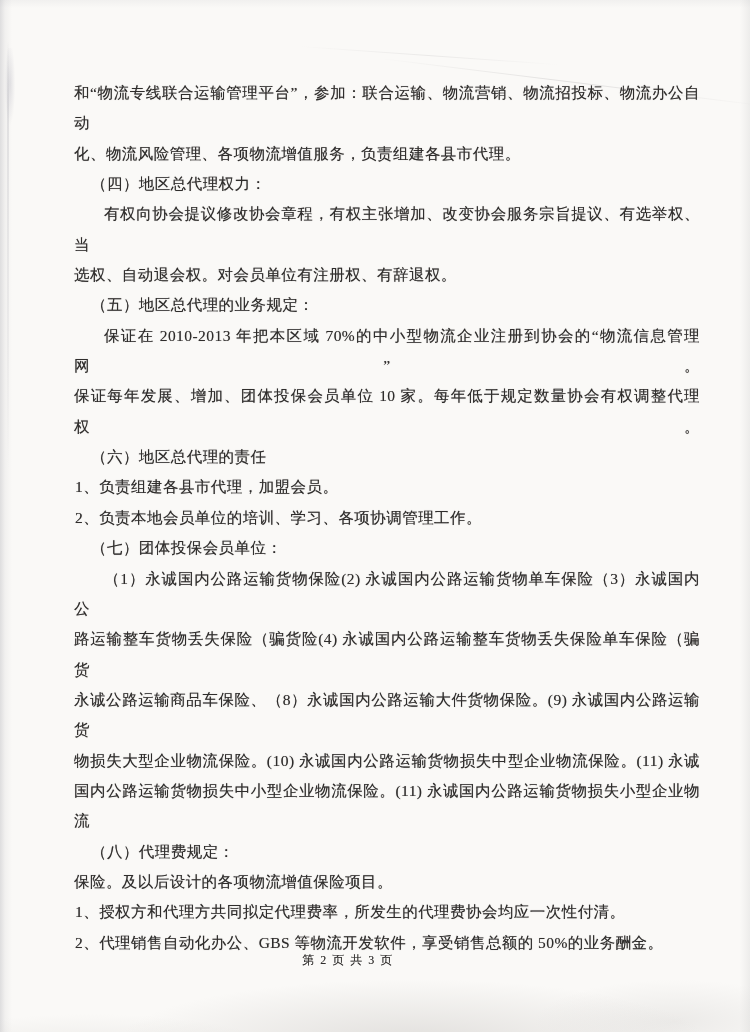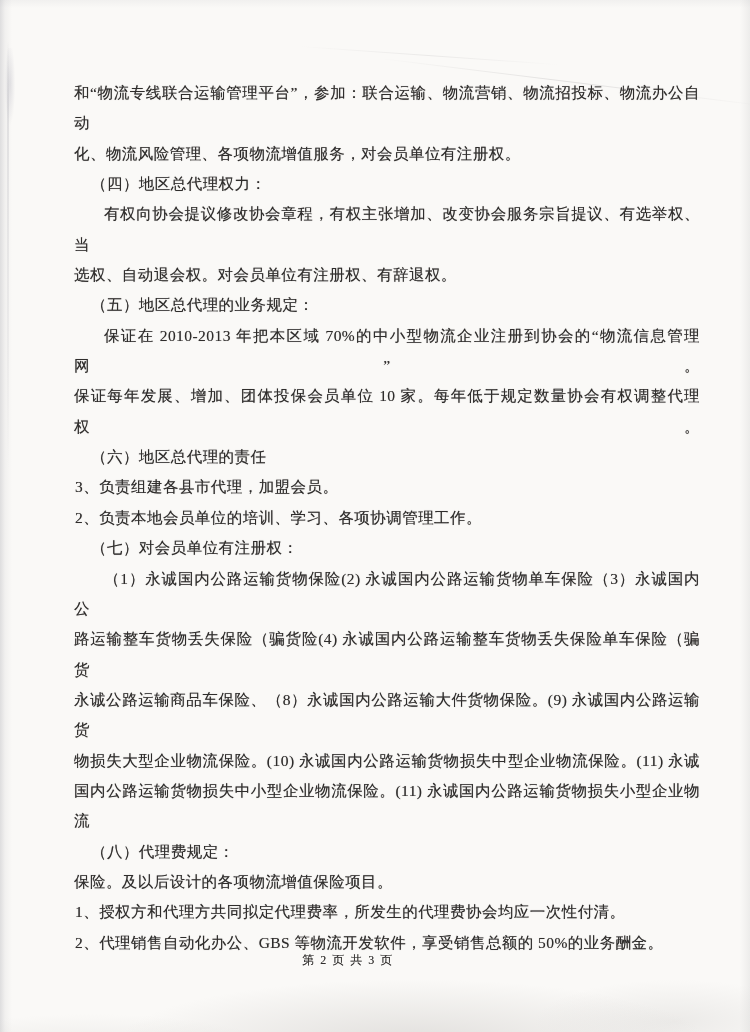--- a/index.html
+++ b/index.html
@@ -75,31 +75,31 @@
 <body style="--paper: #faf9f7; --ink: #2f2d2c;">
 
 <div class="page">
   <div class="artifact edge-line-left"></div>
   <div class="artifact crease-top"></div>
   <div class="artifact crease-top2"></div>
   <div class="artifact smudge-topleft"></div>
 
   <div class="doc-body">
       <div class="line cont just">和“物流专线联合运输管理平台”，参加：联合运输、物流营销、物流招投标、物流办公自动</div>
-      <div class="line cont">化、物流风险管理、各项物流增值服务，对会员单位有注册权。</div>
+      <div class="line cont">化、物流风险管理、各项物流增值服务，负责组建各县市代理。</div>
       <div class="line h">（四）地区总代理权力：</div>
       <div class="line first just">有权向协会提议修改协会章程，有权主张增加、改变协会服务宗旨提议、有选举权、当</div>
       <div class="line cont">选权、自动退会权。对会员单位有注册权、有辞退权。</div>
       <div class="line h">（五）地区总代理的业务规定：</div>
       <div class="line first just">保证在 2010-2013 年把本区域 70%的中小型物流企业注册到协会的“物流信息管理网”。</div>
       <div class="line cont just">保证每年发展、增加、团体投保会员单位 10 家。每年低于规定数量协会有权调整代理权。</div>
       <div class="line h">（六）地区总代理的责任</div>
-      <div class="line num">3、负责组建各县市代理，加盟会员。</div>
+      <div class="line num">1、负责组建各县市代理，加盟会员。</div>
       <div class="line num">2、负责本地会员单位的培训、学习、各项协调管理工作。</div>
-      <div class="line h">（七）对会员单位有注册权：</div>
+      <div class="line h">（七）团体投保会员单位：</div>
       <div class="line first just">（1）永诚国内公路运输货物保险(2) 永诚国内公路运输货物单车保险（3）永诚国内公</div>
       <div class="line cont just">路运输整车货物丢失保险（骗货险(4) 永诚国内公路运输整车货物丢失保险单车保险（骗货</div>
       <div class="line cont just">永诚公路运输商品车保险、（8）永诚国内公路运输大件货物保险。(9) 永诚国内公路运输货</div>
       <div class="line cont just">物损失大型企业物流保险。(10) 永诚国内公路运输货物损失中型企业物流保险。(11) 永诚</div>
       <div class="line cont just">国内公路运输货物损失中小型企业物流保险。(11) 永诚国内公路运输货物损失小型企业物流</div>
       <div class="line h">（八）代理费规定：</div>
       <div class="line cont">保险。及以后设计的各项物流增值保险项目。</div>
       <div class="line num">1、授权方和代理方共同拟定代理费率，所发生的代理费协会均应一次性付清。</div>
       <div class="line num">2、代理销售自动化办公、GBS 等物流开发软件，享受销售总额的 50%的业务酬金。</div>
     </div>

